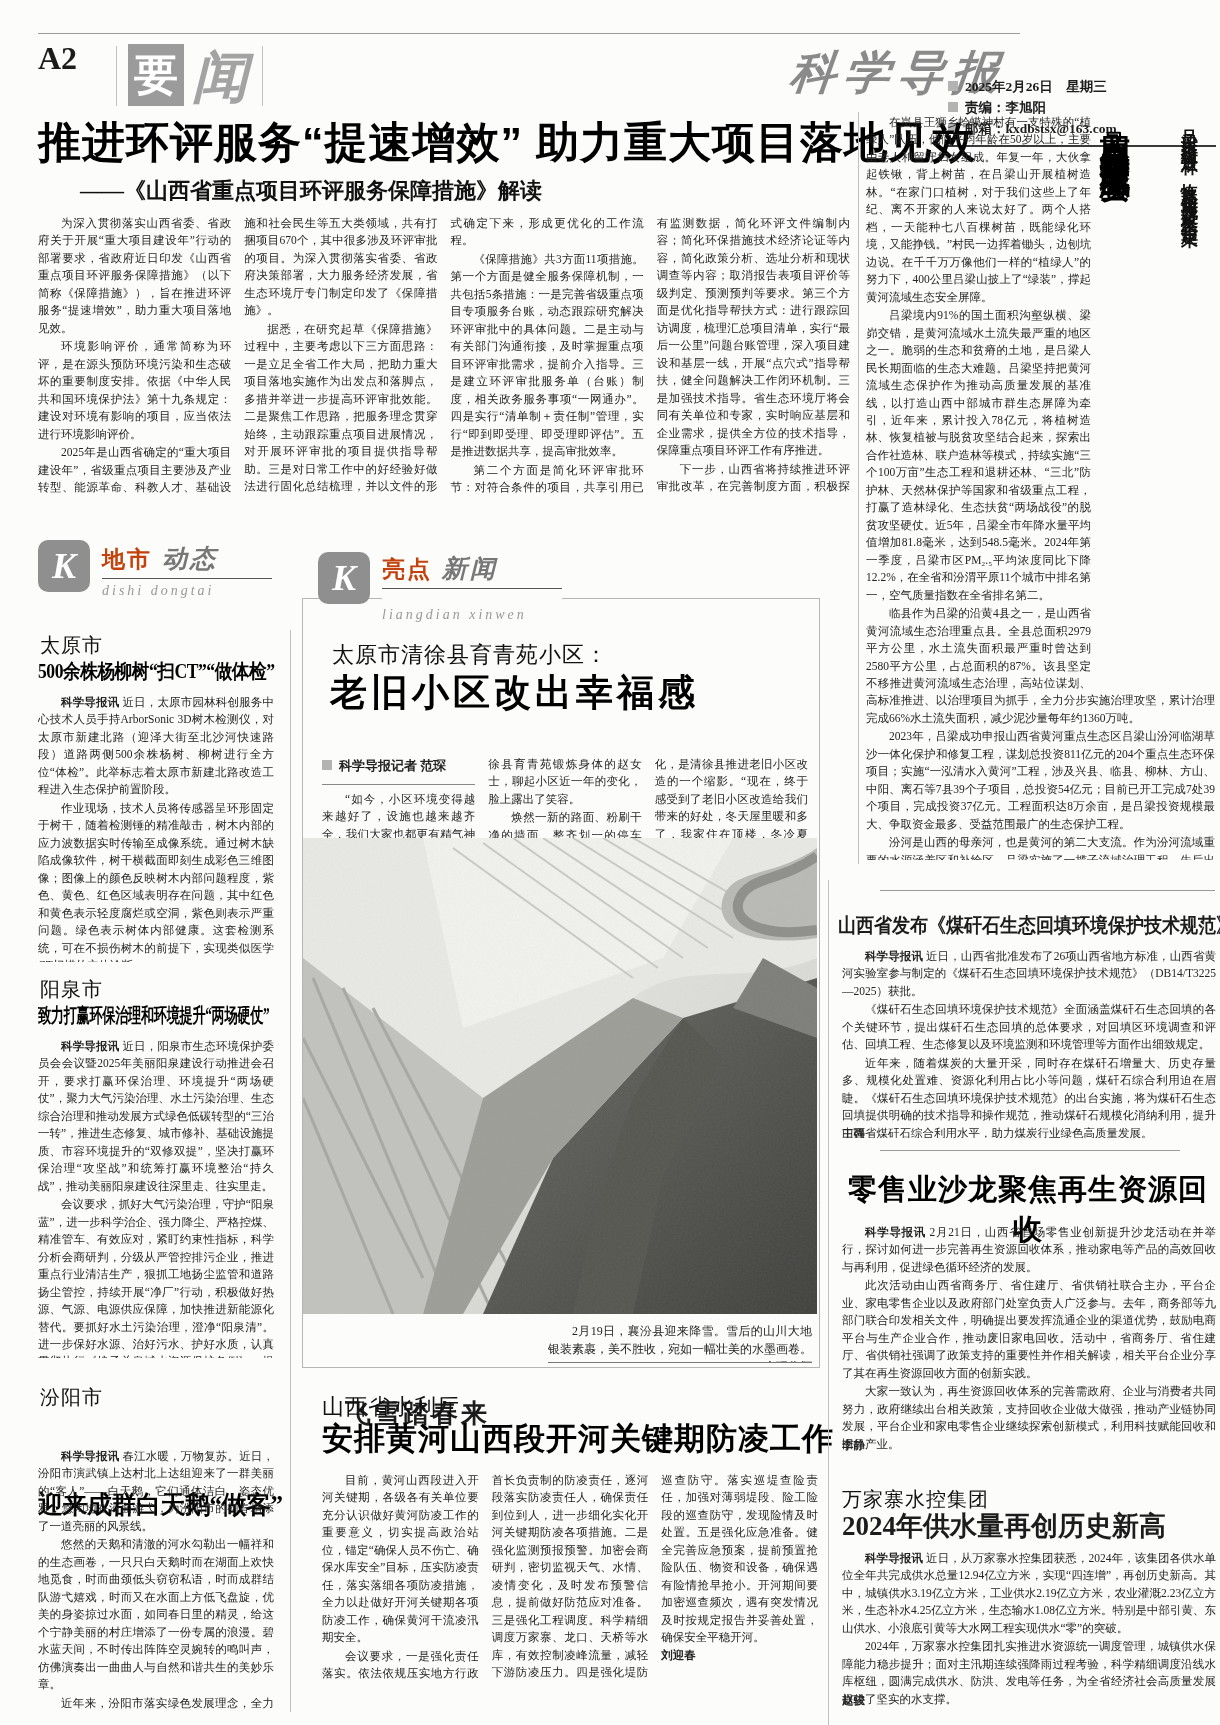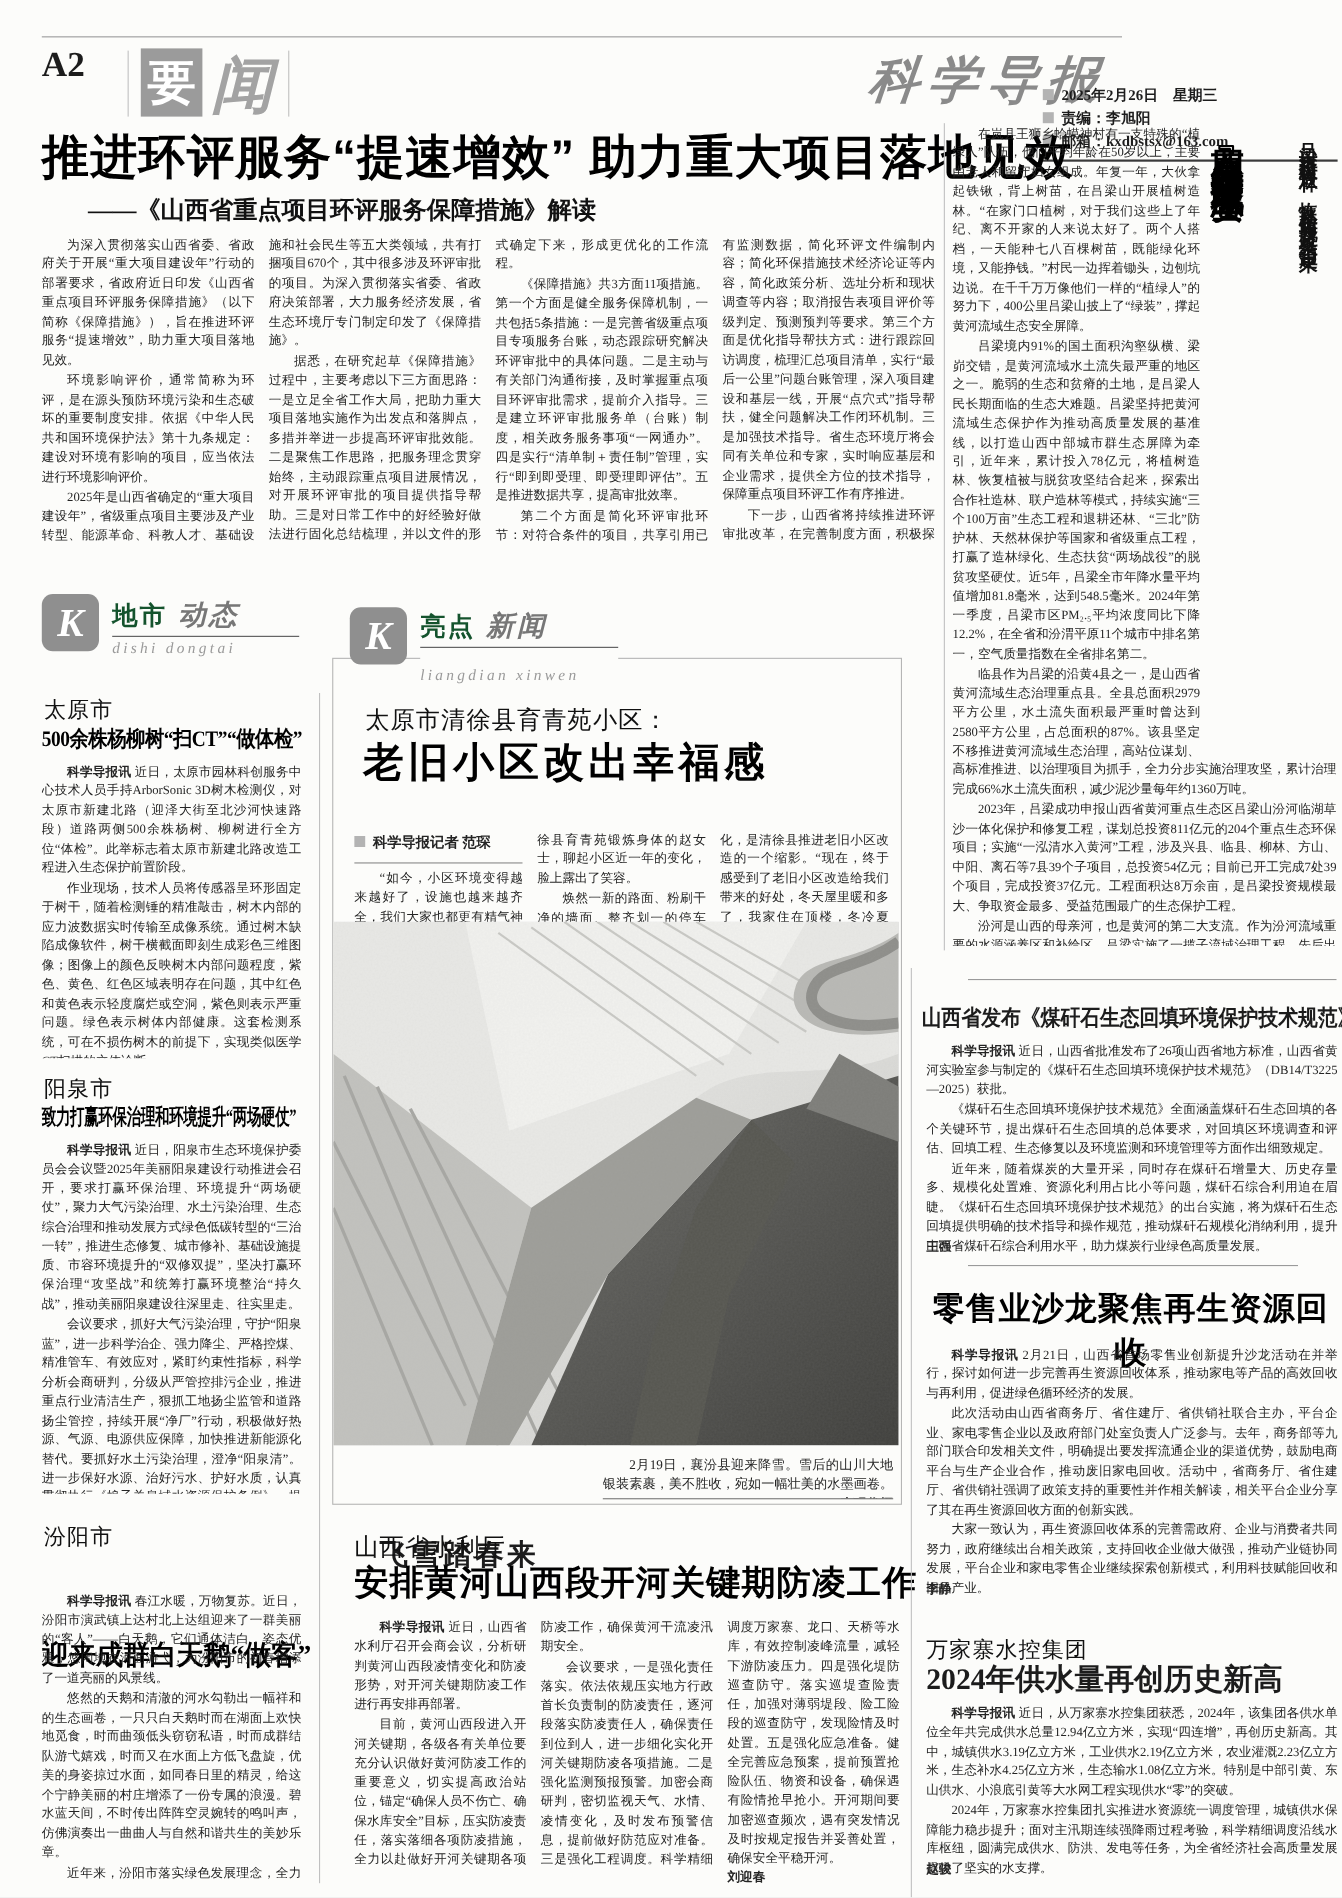--- a/index.html
+++ b/index.html
@@ -13,21 +13,21 @@
   .body-text b{font-weight:bold;}
   .author{text-align:left;font-weight:bold;padding-right:4px;}
   .cols-3{column-count:3;column-gap:13px;}
   .cols-4{column-count:4;column-gap:13px;}
   .sans{font-family:"Liberation Sans","DejaVu Sans",sans-serif;}
   .hl-big{font-weight:900;letter-spacing:1px;color:#000;}
   .kicker{font-family:"Liberation Sans","DejaVu Sans",sans-serif;font-size:20px;color:#111;letter-spacing:1px;}
   .city-hl{font-weight:900;font-size:20px;letter-spacing:-0.5px;color:#000;white-space:nowrap;}
   .k-logo{width:52px;height:52px;border-radius:10px;background:#8f8f8f;color:#fff;
           display:flex;align-items:center;justify-content:center;font-size:36px;font-weight:bold;font-style:italic;}
-  .sec-title-main{font-size:23px;font-weight:900;color:#14532d;letter-spacing:2px;display:inline-block;}
+  .sec-title-main{font-size:23px;font-weight:900;color:#c2410c;letter-spacing:2px;display:inline-block;}
   .sec-title-sub{font-size:25px;font-weight:bold;font-style:italic;color:#777;letter-spacing:3px;display:inline-block;margin-left:6px;}
   .sec-pinyin{font-size:14px;font-style:italic;color:#999;letter-spacing:3px;}
   .sq{display:inline-block;width:10px;height:10px;background:#b3b3b3;margin-right:7px;}
   .byline{font-weight:bold;font-size:13px;text-indent:0 !important;margin-bottom:6px !important;
           border-bottom:1px solid #888;padding-bottom:8px;}
   .vertical{writing-mode:vertical-rl;}
   .photo-frame{background:#ddd;overflow:hidden;}
 </style>
 </head>
 <body>
@@ -198,21 +198,20 @@
   <div class="abs" style="left:345px;top:1396px;font-size:26px;font-weight:bold;letter-spacing:3px;">飞雪踏春来</div>
   <div class="abs body-text" style="left:548px;top:1322px;width:264px;height:40px;border-bottom:1px solid #777;font-size:12px;">
     <span style="display:inline-block;text-indent:2em;">2月19日，襄汾县迎来降雪。雪后的山川大地银装素裹，美不胜收，宛如一幅壮美的水墨画卷。</span>
     <span style="float:right;"><b>李现俊摄</b></span>
   </div>
 
   <div class="abs kicker" style="left:322px;top:1392px;font-size:22px;">山西省水利厅</div>
   <div class="abs sans hl-big" style="left:322px;top:1418px;font-size:31px;">安排黄河山西段开河关键期防凌工作</div>
   <div class="abs body-text cols-3" style="left:322px;top:1472px;width:496px;height:246px;">
     <div>
-        <p><b>科学导报讯</b> 近日，山西省水利厅召开会商会议，分析研判黄河山西段凌情变化和防凌形势，对开河关键期防凌工作进行再安排再部署。</p>
         <p>目前，黄河山西段进入开河关键期，各级各有关单位要充分认识做好黄河防凌工作的重要意义，切实提高政治站位，锚定“确保人员不伤亡、确保水库安全”目标，压实防凌责任，落实落细各项防凌措施，全力以赴做好开河关键期各项防凌工作，确保黄河干流凌汛期安全。</p>
         <p>会议要求，一是强化责任落实。依法依规压实地方行政首长负责制的防凌责任，逐河段落实防凌责任人，确保责任到位到人，进一步细化实化开河关键期防凌各项措施。二是强化监测预报预警。加密会商研判，密切监视天气、水情、凌情变化，及时发布预警信息，提前做好防范应对准备。三是强化工程调度。科学精细调度万家寨、龙口、天桥等水库，有效控制凌峰流量，减轻下游防凌压力。四是强化堤防巡查防守。落实巡堤查险责任，加强对薄弱堤段、险工险段的巡查防守，发现险情及时处置。五是强化应急准备。健全完善应急预案，提前预置抢险队伍、物资和设备，确保遇有险情抢早抢小。开河期间要加密巡查频次，遇有突发情况及时按规定报告并妥善处置，确保安全平稳开河。</p>
       </div>
     <div class="author">刘迎春</div>
   </div>
 
   <div class="abs vline" style="left:828px;top:880px;height:845px;"></div>
 
   <div class="abs" style="left:838px;top:912px;width:380px;text-align:center;font-size:20px;font-weight:900;white-space:nowrap;transform:scaleX(0.9);transform-origin:left;">山西省发布《煤矸石生态回填环境保护技术规范》</div>
   <div class="abs body-text" style="left:842px;top:948px;width:374px;height:190px;">

